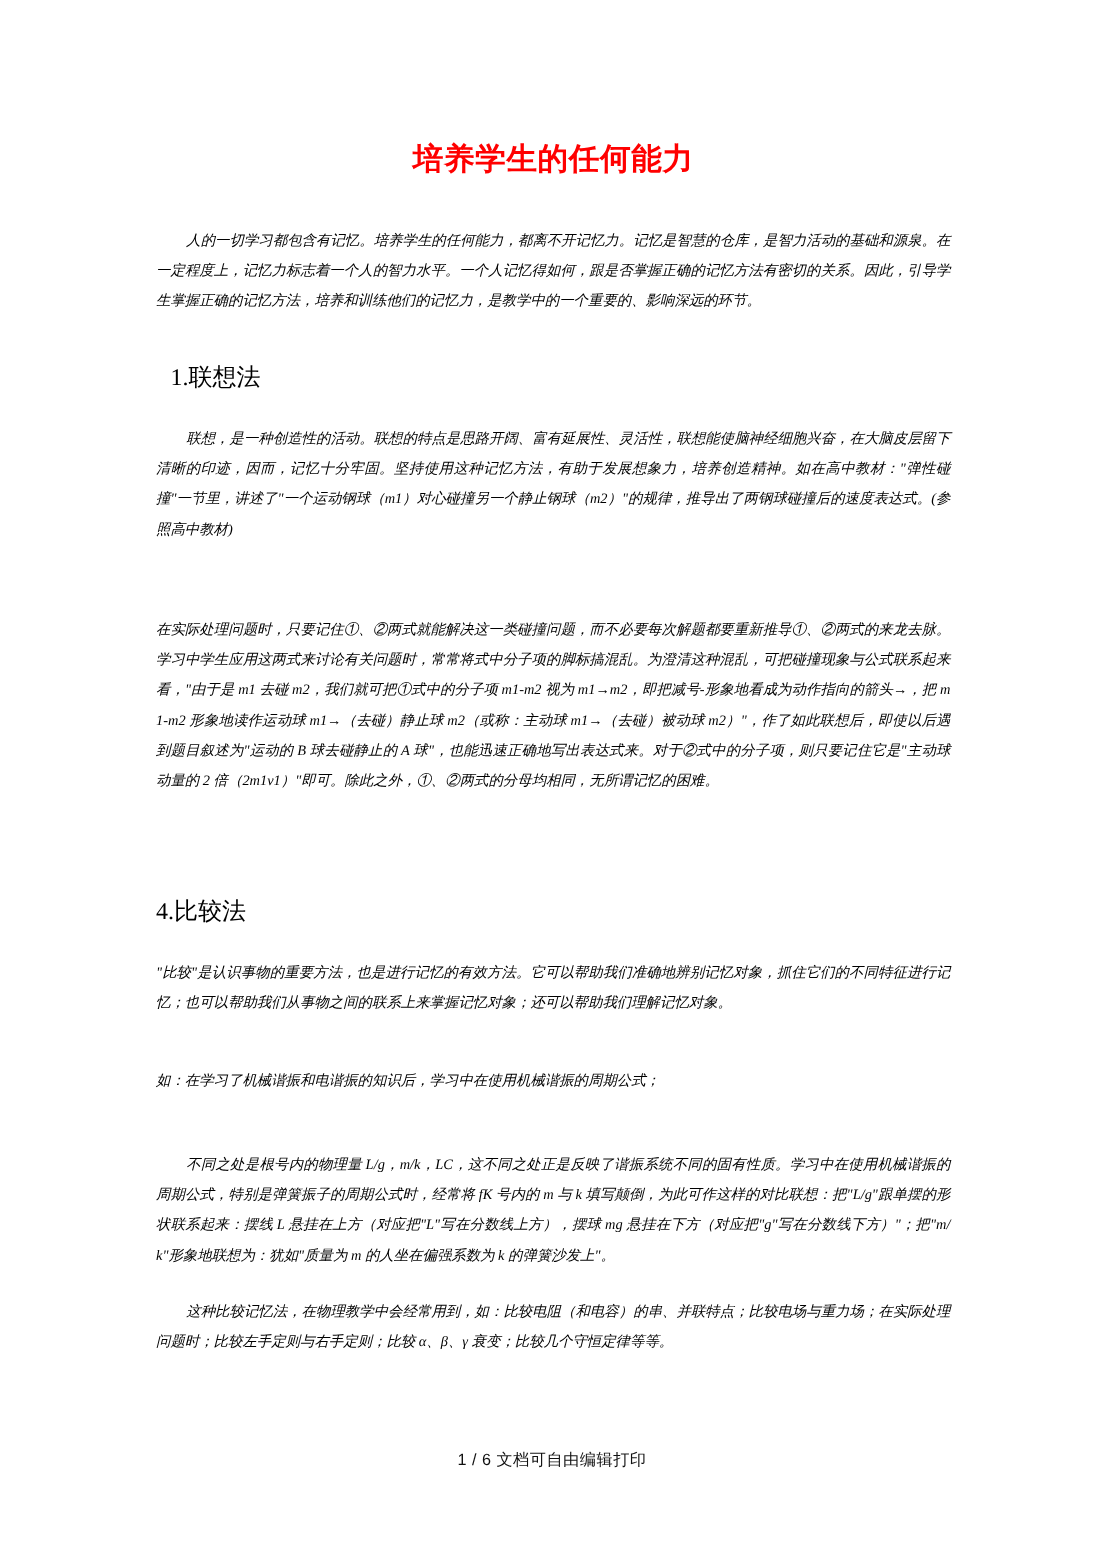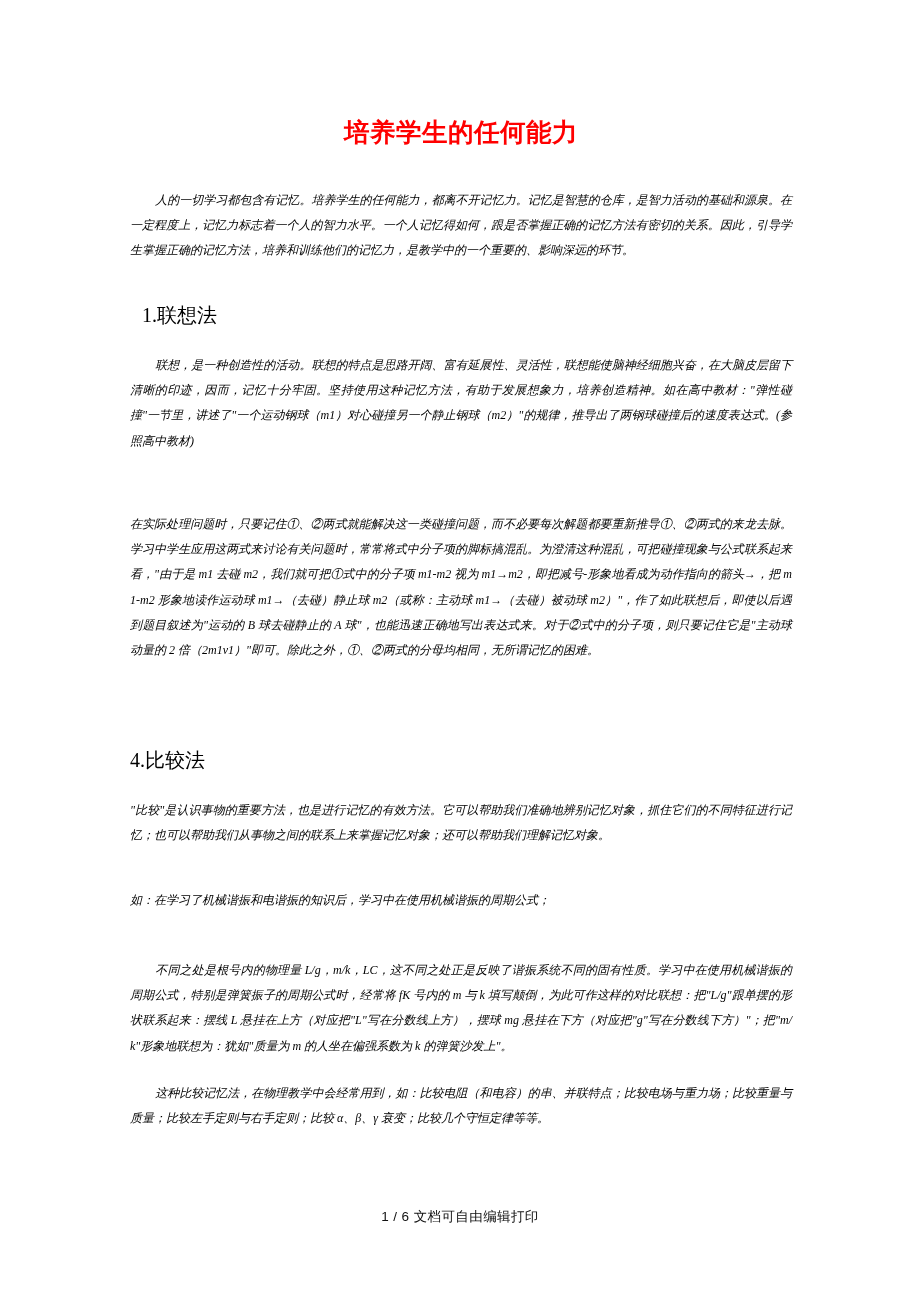--- a/index.html
+++ b/index.html
@@ -115,19 +115,19 @@
 
     <div class="blk" style="top:888px;">
       <p class="para">如：在学习了机械谐振和电谐振的知识后，学习中在使用机械谐振的周期公式；</p>
     </div>
 
     <div class="blk" style="top:910px;margin-top:48px;">
       <p class="para indent">不同之处是根号内的物理量 L/g，m/k，LC，这不同之处正是反映了谐振系统不同的固有性质。学习中在使用机械谐振的周期公式，特别是弹簧振子的周期公式时，经常将 fK 号内的 m 与 k 填写颠倒，为此可作这样的对比联想：把"L/g"跟单摆的形状联系起来：摆线 L 悬挂在上方（对应把"L"写在分数线上方），摆球 mg 悬挂在下方（对应把"g"写在分数线下方）"；把"m/k"形象地联想为：犹如"质量为 m 的人坐在偏强系数为 k 的弹簧沙发上"。</p>
     </div>
 
     <div class="blk" style="top:1081px;">
-      <p class="para indent">这种比较记忆法，在物理教学中会经常用到，如：比较电阻（和电容）的串、并联特点；比较电场与重力场；比较重量与质量；比较左手定则与右手定则；比较 α、β、γ 衰变；比较几个守恒定律等等。</p>
+      <p class="para indent">这种比较记忆法，在物理教学中会经常用到，如：比较电阻（和电容）的串、并联特点；比较电场与重力场；在实际处理问题时；比较左手定则与右手定则；比较 α、β、γ 衰变；比较几个守恒定律等等。</p>
     </div>
 
   </div>
 
   <div class="footer">1 / 6 文档可自由编辑打印</div>
 </div>
 
 </body></html>

